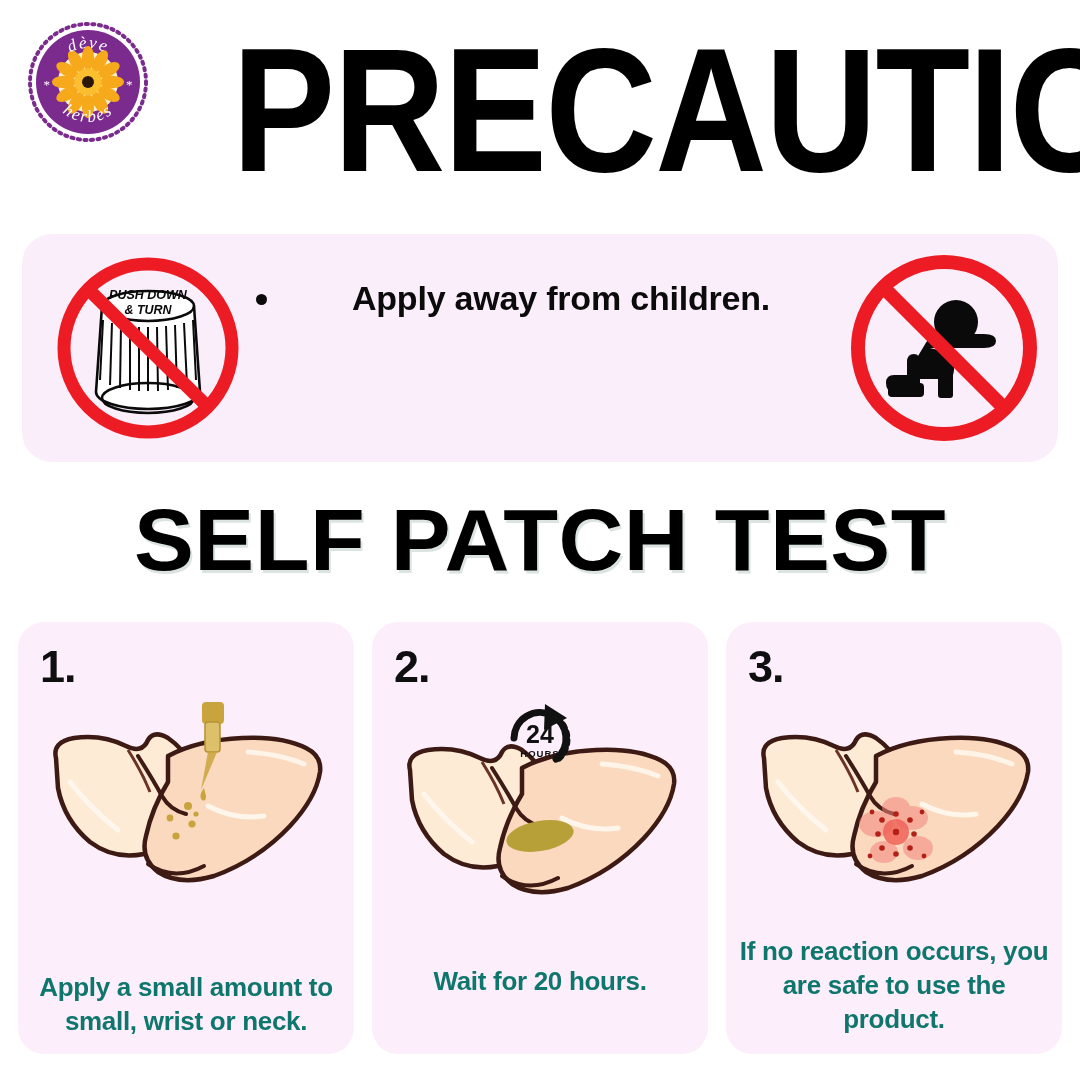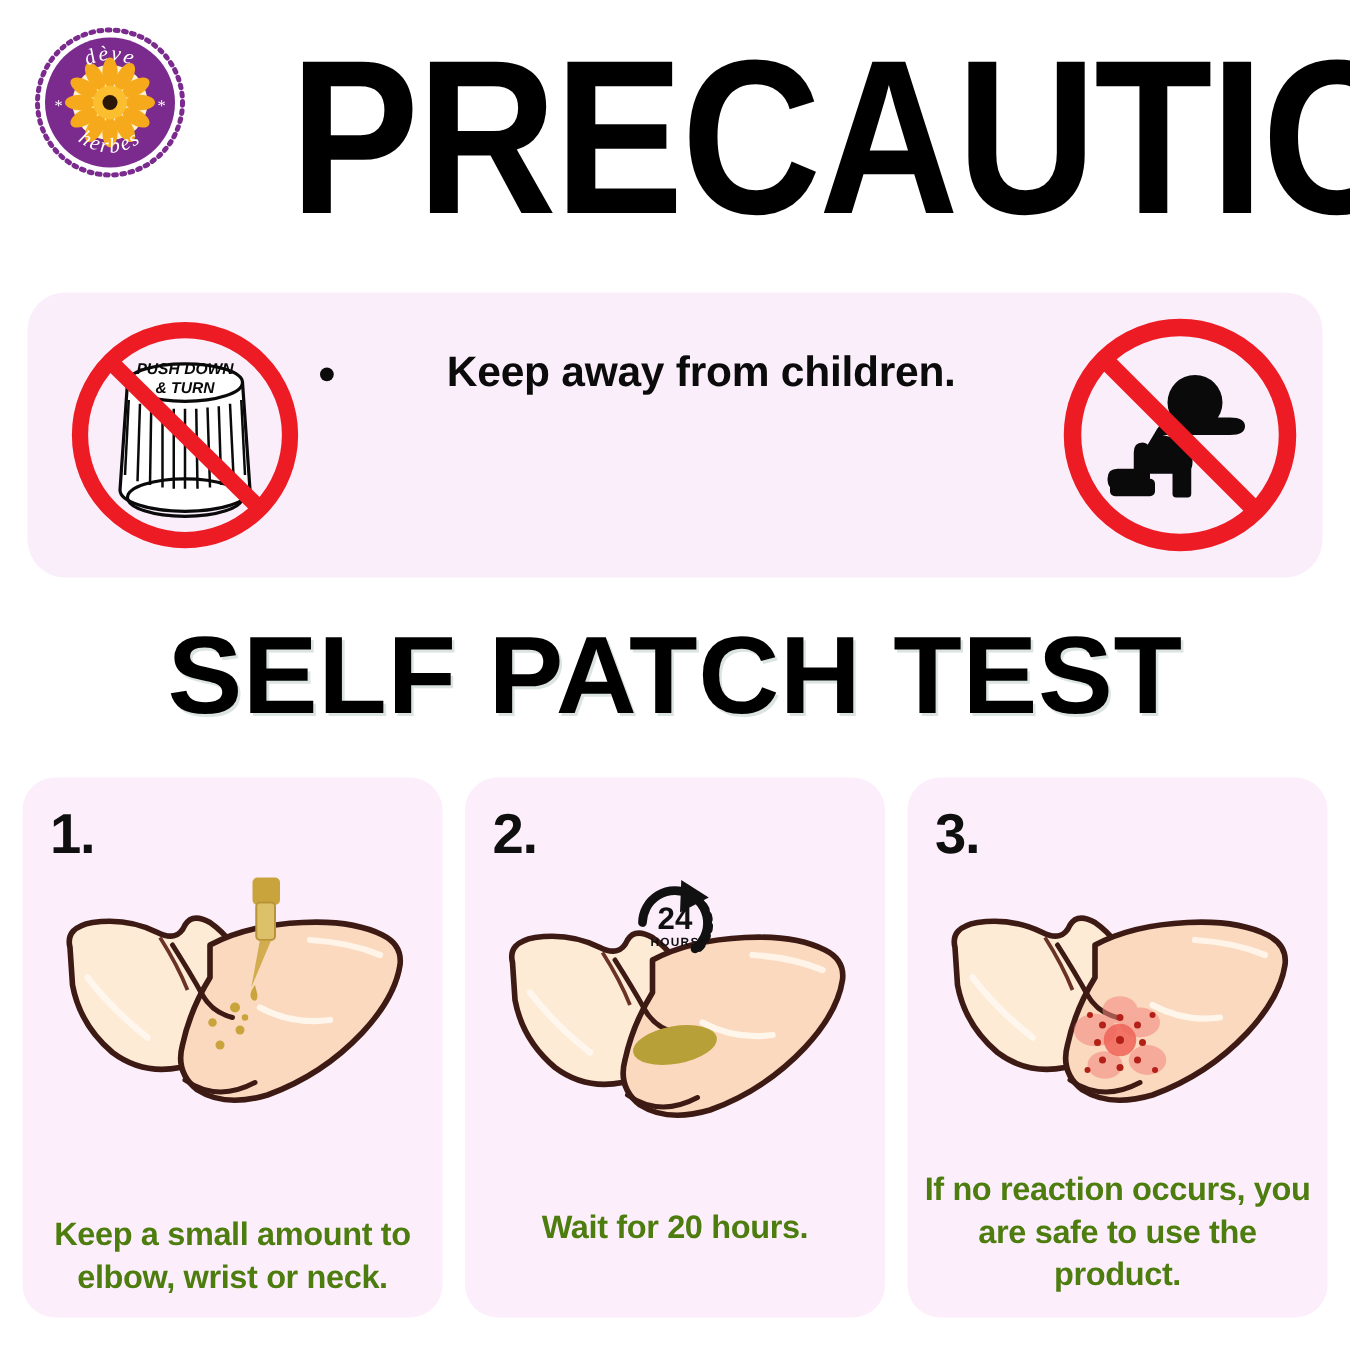--- a/index.html
+++ b/index.html
@@ -156,21 +156,21 @@
   .step-caption {
     position: absolute;
     left: 12px;
     bottom: 16px;
     width: 312px;
     text-align: center;
     font-family: "Liberation Sans", sans-serif;
     font-weight: 700;
     font-size: 26px;
     line-height: 34px;
-    color: #4d7c0f;
+    color: #0f766e;
     letter-spacing: -0.3px;
   }
   .step-card[data-step="2"] .step-caption { bottom: 56px; }
   .step-card[data-step="3"] .step-caption { bottom: 18px; }
 </style>
 </head>
 <body>
 
 <div id="poster">
 
@@ -251,21 +251,21 @@
         <text x="98" y="62" text-anchor="middle" font-family="Liberation Sans, sans-serif" font-size="12.5" font-weight="700" font-style="italic" fill="#0a0a0a">&amp; TURN</text>
 
         <circle cx="98" cy="96" r="84" fill="none" stroke="#ED1C24" stroke-width="13"></circle>
         <line x1="38" y1="37" x2="158" y2="155" stroke="#ED1C24" stroke-width="13" stroke-linecap="butt"></line>
       </svg>
     </div>
 
     <ul class="warning-list">
       <li>
         <span class="bullet-dot"></span>
-        <span>Keep away from children.</span>
+        <span>Apply away from children.</span>
       </li>
     </ul>
 
     <div class="no-baby-icon">
       <svg viewBox="0 0 200 196" xmlns="http://www.w3.org/2000/svg">
 
         <g fill="#0a0a0a">
           <circle cx="112" cy="72" r="22"></circle>
           <path d="M 86 98 L 140 98 Q 152 98 152 91 Q 152 84 140 84 L 100 84 Q 86 84 80 96
                    L 68 116 Q 62 124 70 129 L 100 129 Q 110 129 110 120 L 110 104 Z"></path>
@@ -318,21 +318,21 @@
           <g fill="#C9A43C">
             <circle cx="170" cy="110" r="4"></circle>
             <circle cx="152" cy="122" r="3.4"></circle>
             <circle cx="174" cy="128" r="3.6"></circle>
             <circle cx="158" cy="140" r="3.6"></circle>
             <circle cx="178" cy="118" r="2.6"></circle>
           </g>
         </svg>
       </div>
 
-      <div class="step-caption">Keep a small amount to elbow, wrist or neck.</div>
+      <div class="step-caption">Apply a small amount to small, wrist or neck.</div>
     </div>
 
     <div class="step-card" data-step="2">
       <div class="step-number">2.</div>
 
       <div class="step-art">
         <svg viewBox="0 0 336 212" xmlns="http://www.w3.org/2000/svg">
 
           <path d="M 38 74 Q 34 58 56 54 Q 84 50 108 62 Q 124 70 130 56 Q 136 46 150 54
                    Q 170 68 182 96 Q 192 120 178 138 Q 160 162 126 170 Q 96 176 72 158

